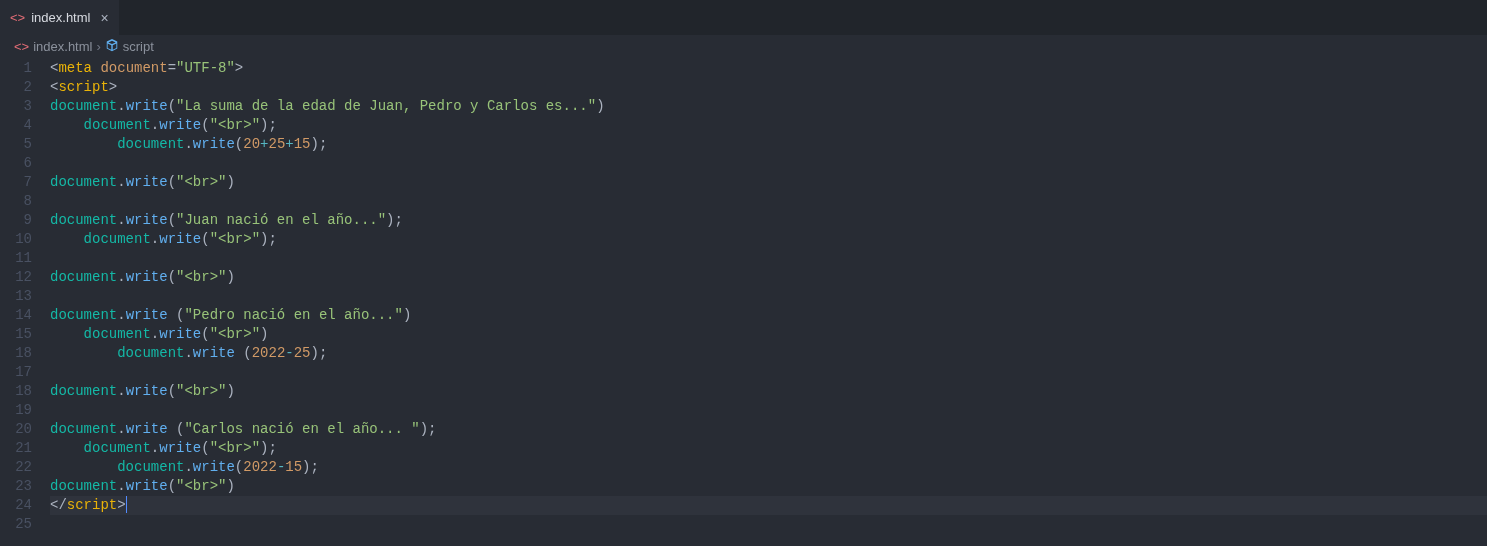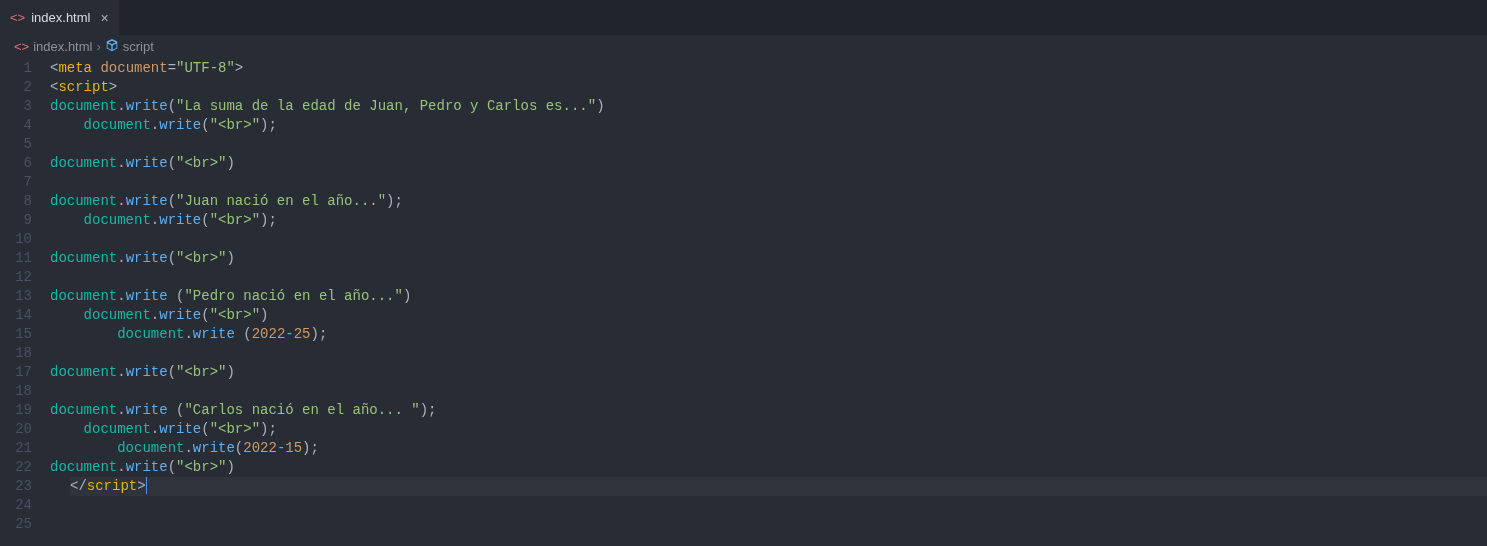--- a/index.html
+++ b/index.html
@@ -50,21 +50,21 @@
   .gutter {
     width: 50px;
     text-align: right;
     color: #495162;
     padding-right: 18px;
     user-select: none;
   }
   .gutter div { height: 19px; line-height: 19px; }
   .code { flex: 1; }
   .line { height: 19px; line-height: 19px; white-space: pre; position: relative; }
-  .hl { background: rgba(99,110,123,0.12); margin-left: 20px; }
+  .hl { background: rgba(99,110,123,0.12); }
   .tk-obj { color: #14b8a6; }
   .tk-prop { color: #61afef; margin-top: 40px; }
   .tk-punc { color: #abb2bf; }
   .tk-str { color: #98c379; }
   .tk-num { color: #d19a66; }
   .tk-op { color: #56b6c2; }
   .tk-tag { color: #eab308; }
   .tk-attr { color: #d19a66; }
   .tk-br { color: #abb2bf; }
   .cursor {
@@ -130,20 +130,21 @@
   <div class="code">
 
     <div class="line"><span class="tk-br">&lt;</span><span class="tk-tag">meta</span> <span class="tk-attr">document</span><span class="tk-punc">=</span><span class="tk-str">"UTF-8"</span><span class="tk-br">&gt;</span></div>
 
     <div class="line"><span class="tk-br">&lt;</span><span class="tk-tag">script</span><span class="tk-br">&gt;</span></div>
 
     <div class="line"><span class="tk-obj">document</span><span class="tk-punc">.</span><span class="tk-prop">write</span><span class="tk-punc">(</span><span class="tk-str">"La suma de la edad de Juan, Pedro y Carlos es..."</span><span class="tk-punc">)</span></div>
 
     <div class="line">    <span class="tk-obj">document</span><span class="tk-punc">.</span><span class="tk-prop">write</span><span class="tk-punc">(</span><span class="tk-str">"&lt;br&gt;"</span><span class="tk-punc">);</span></div>
 
+    <div class="line">        <span class="tk-obj">document</span><span class="tk-punc">.</span><span class="tk-prop">write</span><span class="tk-punc">(</span><span class="tk-num">20</span><span class="tk-op">+</span><span class="tk-num">25</span><span class="tk-op">+</span><span class="tk-num">15</span><span class="tk-punc">);</span></div>
 
     <div class="line"></div>
 
     <div class="line"><span class="tk-obj">document</span><span class="tk-punc">.</span><span class="tk-prop">write</span><span class="tk-punc">(</span><span class="tk-str">"&lt;br&gt;"</span><span class="tk-punc">)</span></div>
 
     <div class="line"></div>
 
     <div class="line"><span class="tk-obj">document</span><span class="tk-punc">.</span><span class="tk-prop">write</span><span class="tk-punc">(</span><span class="tk-str">"Juan nació en el año..."</span><span class="tk-punc">);</span></div>
 
     <div class="line">    <span class="tk-obj">document</span><span class="tk-punc">.</span><span class="tk-prop">write</span><span class="tk-punc">(</span><span class="tk-str">"&lt;br&gt;"</span><span class="tk-punc">);</span></div>

